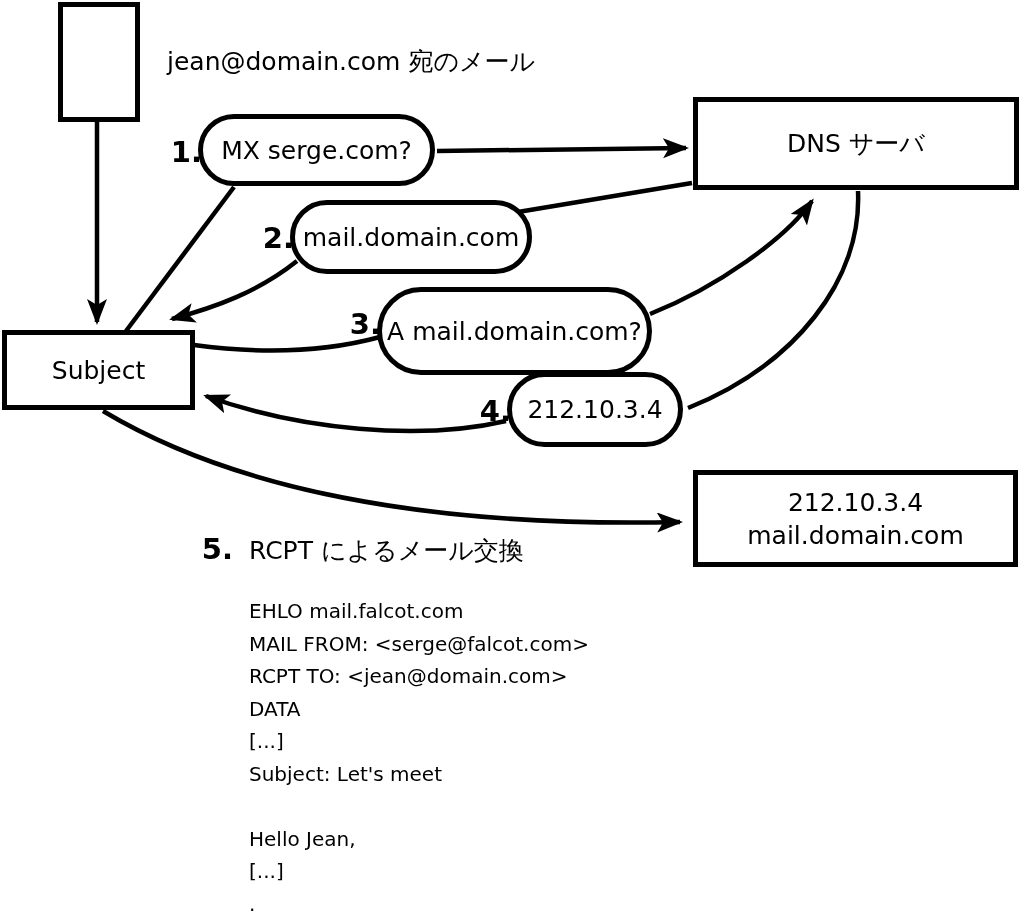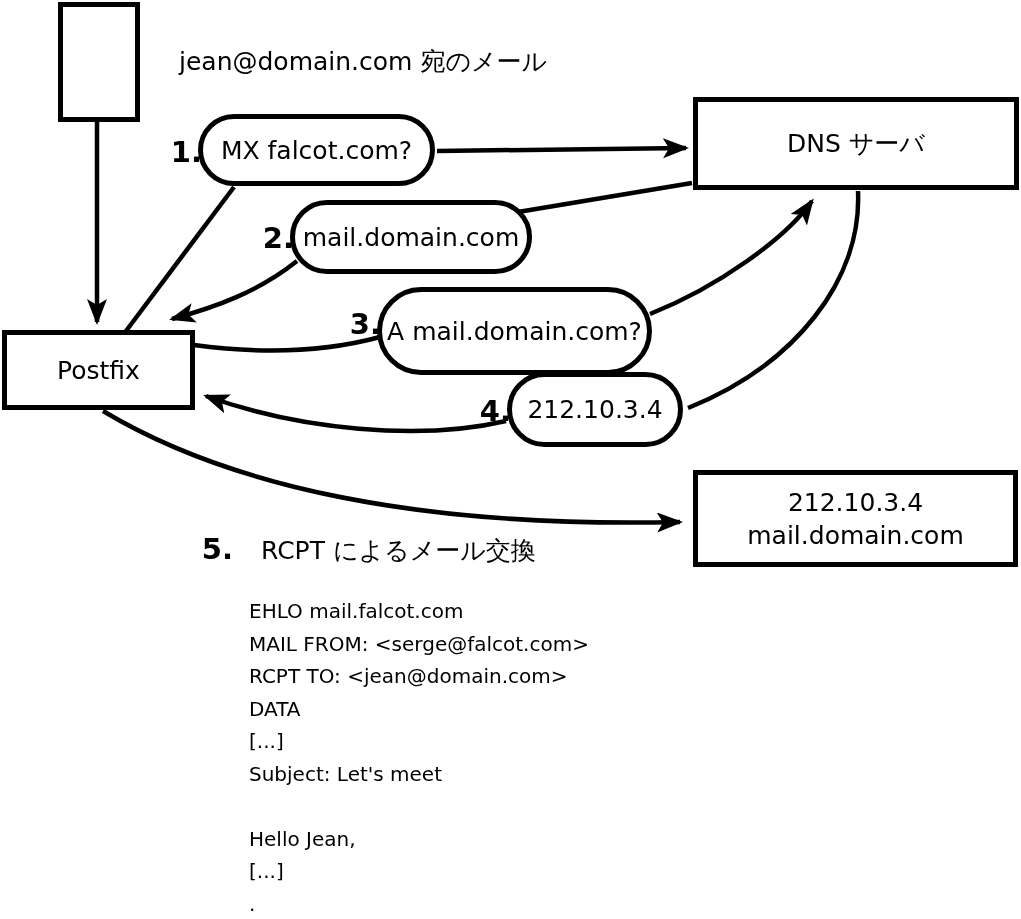--- a/index.html
+++ b/index.html
@@ -49,21 +49,20 @@
     font-weight: bold;
     font-size: 29px;
     width: 52px;
     text-align: right;
     background: transparent;
   }
   .plain-label {
     position: absolute;
     font-size: 25px;
     white-space: nowrap;
-    margin-left: 12px;
   }
   .two-line {
     flex-direction: column;
     line-height: 33px;
   }
   #smtp-session {
     position: absolute;
     left: 249px;
     top: 595px;
     font-size: 20px;
@@ -98,31 +97,31 @@
 
   <div class="box" style="left:58px; top:2px; width:82px; height:120px;"></div>
 
   <div class="plain-label" style="left:167px; top:45px;">jean@domain.com 宛のメール</div>
 
   <div class="box" style="left:693px; top:97px; width:326px; height:93px;">
     <span>DNS サーバ</span>
   </div>
 
   <div class="box" style="left:2px; top:330px; width:193px; height:80px;">
-    <span>Postfix</span>
+    <span>Subject</span>
   </div>
 
   <div class="box two-line" style="left:693px; top:470px; width:325px; height:97px;">
     <span>212.10.3.4</span>
     <span>mail.domain.com</span>
   </div>
 
   <div class="num" style="left:150px; top:135px;">1.</div>
   <div class="pill" style="left:198px; top:114px; width:237px; height:72px;">
-    <span>MX falcot.com?</span>
+    <span>MX serge.com?</span>
   </div>
 
   <div class="num" style="left:242px; top:221px;">2.</div>
   <div class="pill" style="left:290px; top:200px; width:242px; height:74px;">
     <span>mail.domain.com</span>
   </div>
 
   <div class="num" style="left:329px; top:307px;">3.</div>
   <div class="pill" style="left:377px; top:287px; width:275px; height:88px;">
     <span>A mail.domain.com?</span>

